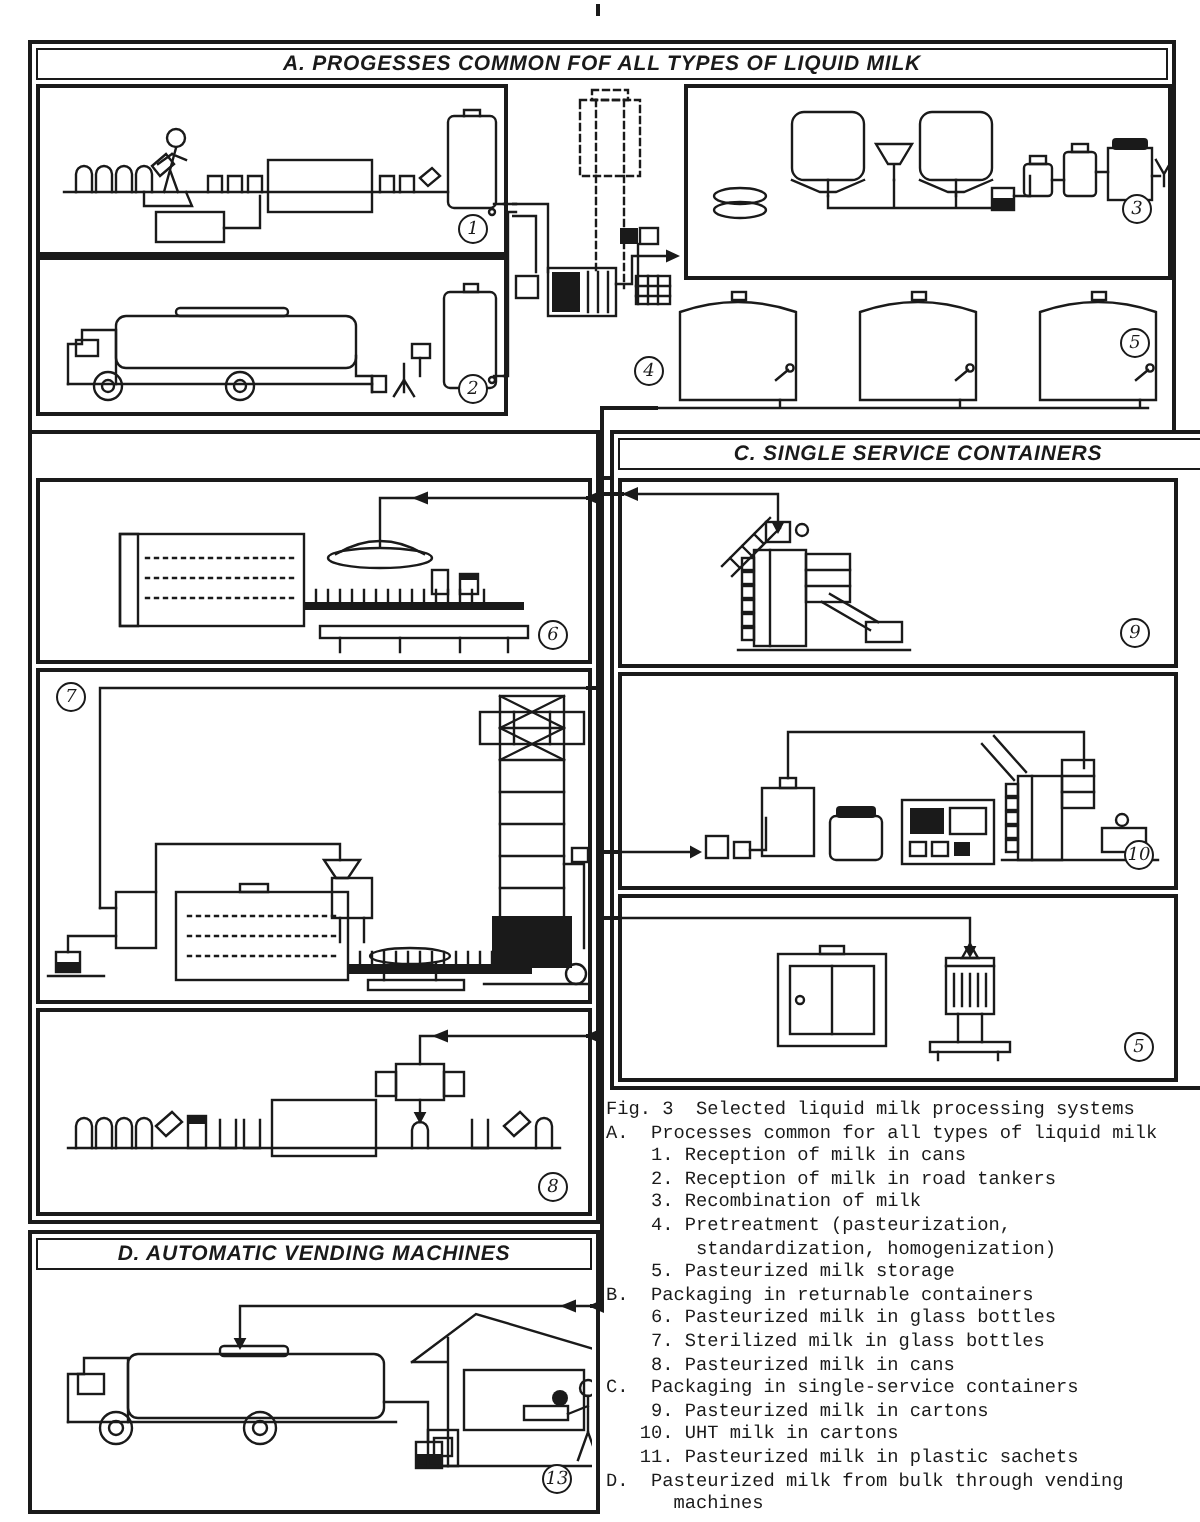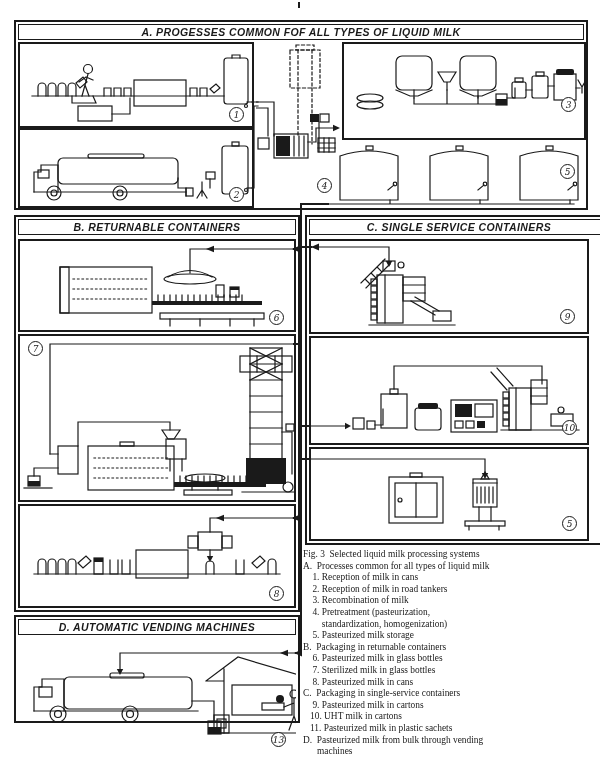--- a/index.html
+++ b/index.html
@@ -15,30 +15,30 @@
   .num{position:absolute;width:15px;height:15px;border:1.4px solid var(--ink);border-radius:50%;
         font-family:"DejaVu Serif",serif;font-style:italic;font-size:9px;line-height:12px;
         display:flex;align-items:center;justify-content:center;background:var(--paper);z-index:6;}
   svg.draw{position:absolute;left:0;top:0;fill:none;stroke:var(--ink);stroke-width:1.2;stroke-linecap:square;}
   svg.draw .f{fill:var(--ink);stroke:none;}
   svg.draw .dot{stroke-dasharray:1.5 3;}
   svg.draw .d{stroke-dasharray:3 2.5;}
   svg.draw .w2{stroke-width:2;}
   #overlay{position:absolute;left:0;top:0;z-index:5;pointer-events:none;}
   #caption{position:absolute;left:303px;top:549px;width:294px;white-space:pre;
-        font-family:Liberation Serif, serif;font-size:9.4px;line-height:11.6px;}
+        font-family:Liberation Mono, monospace;font-size:9.4px;line-height:11.6px;}
   #artifact{position:absolute;left:298px;top:2px;width:1.5px;height:6px;background:var(--ink);}
 </style>
 </head>
 <body>
 
 <div id="page">
   <div id="artifact"></div>
 
-  <div class="sec" id="secA" style="left:14px;top:20px;width:574px;height:190px;">
+  <div class="sec" id="secA" style="left:14px;top:20px;width:574px;height:220px;">
     <div class="sec-title">A. PROGESSES COMMON FOF ALL TYPES OF LIQUID MILK</div>
 
     <div class="panel" style="left:2px;top:20px;width:236px;height:86px;">
       <svg class="draw" width="232" height="82" viewBox="0 0 232 82">
         <path d="M12,52 H204"></path>
         <path d="M18,52 v-9 a4,4 0 0 1 8,0 v9 M28,52 v-9 a4,4 0 0 1 8,0 v9 M38,52 v-9 a4,4 0 0 1 8,0 v9 M48,52 v-9 a4,4 0 0 1 8,0 v9"></path>
         <circle cx="68" cy="25" r="4.5"></circle>
         <path d="M68,30 L65,41 M65,41 L62,52 M65,41 L69,52 M66,33 L59,38 M66,33 L73,36"></path>
         <path d="M56,39 l7,-6 l4,5 l-7,6 z"></path>
         <path d="M52,52 v7 h24 l-3,-7"></path>
@@ -141,21 +141,20 @@
           <rect x="218" y="4" width="7" height="4"></rect>
         <path d="M240,48 l6,-5"></path>
           <circle cx="247" cy="42" r="1.8"></circle>
         <path d="M62,58 v4 M152,58 v4 M242,58 v4 M0,62 h246"></path>
       </svg>
     </div>
     <div class="num" style="left:544px;top:142px;">5</div>
   </div>
 
   <div class="sec" id="secB" style="left:14px;top:215px;width:286px;height:397px;">
-    <div class="sec-title">B. RETURNABLE CONTAINERS</div>
 
     <div class="panel" style="left:2px;top:22px;width:278px;height:93px;">
       <svg class="draw" width="274" height="89" viewBox="0 0 274 89">
         <path d="M274,8 h-104 v24"></path>
         <polygon class="f" points="186,8 194,4.8 194,11.2"></polygon>
         <path d="M148,36 q22,-13 44,0"></path>
         <ellipse cx="170" cy="38" rx="26" ry="5"></ellipse>
         <rect x="40" y="26" width="92" height="46"></rect>
         <rect x="40" y="26" width="9" height="46"></rect>
         <path class="dot" d="M53,38 h74 M53,48 h74 M53,58 h74"></path>
@@ -306,21 +305,21 @@
         <path d="M105,34 v34"></path>
         <circle cx="89" cy="51" r="2"></circle>
         <rect x="99" y="24" width="12" height="4"></rect>
       </svg>
       <div class="num" style="right:10px;bottom:8px;">5</div>
     </div>
   </div>
 
   <div id="caption"><div>Fig. 3  Selected liquid milk processing systems</div><div>A.  Processes common for all types of liquid milk</div><div>    1. Reception of milk in cans</div><div>    2. Reception of milk in road tankers</div><div>    3. Recombination of milk</div><div>    4. Pretreatment (pasteurization,</div><div>        standardization, homogenization)</div><div>    5. Pasteurized milk storage</div><div>B.  Packaging in returnable containers</div><div>    6. Pasteurized milk in glass bottles</div><div>    7. Sterilized milk in glass bottles</div><div>    8. Pasteurized milk in cans</div><div>C.  Packaging in single-service containers</div><div>    9. Pasteurized milk in cartons</div><div>   10. UHT milk in cartons</div><div>   11. Pasteurized milk in plastic sachets</div><div>D.  Pasteurized milk from bulk through vending</div><div>      machines</div></div>
 
-  <div class="sec" id="secD" style="left:14px;top:615px;width:286px;height:108px;">
+  <div class="sec" id="secD" style="left:14px;top:615px;width:286px;height:142px;">
     <div class="sec-title">D. AUTOMATIC VENDING MACHINES</div>
     <div style="position:absolute;left:2px;top:20px;width:278px;height:116px;">
       <svg class="draw" width="278" height="116" viewBox="0 0 278 116">
         <path d="M278,16 h-176 v16"></path>
         <polygon class="f" points="262,16 270,12.8 270,19.2"></polygon>
         <polygon class="f" points="102,38 98.8,32 105.2,32"></polygon>
         <path d="M16,74 v-24 h8 v-8 h22 v32"></path>
         <rect x="21" y="50" width="13" height="10"></rect>
         <rect x="46" y="40" width="128" height="32" rx="5"></rect>
         <rect x="92" y="36" width="34" height="5" rx="2"></rect>

